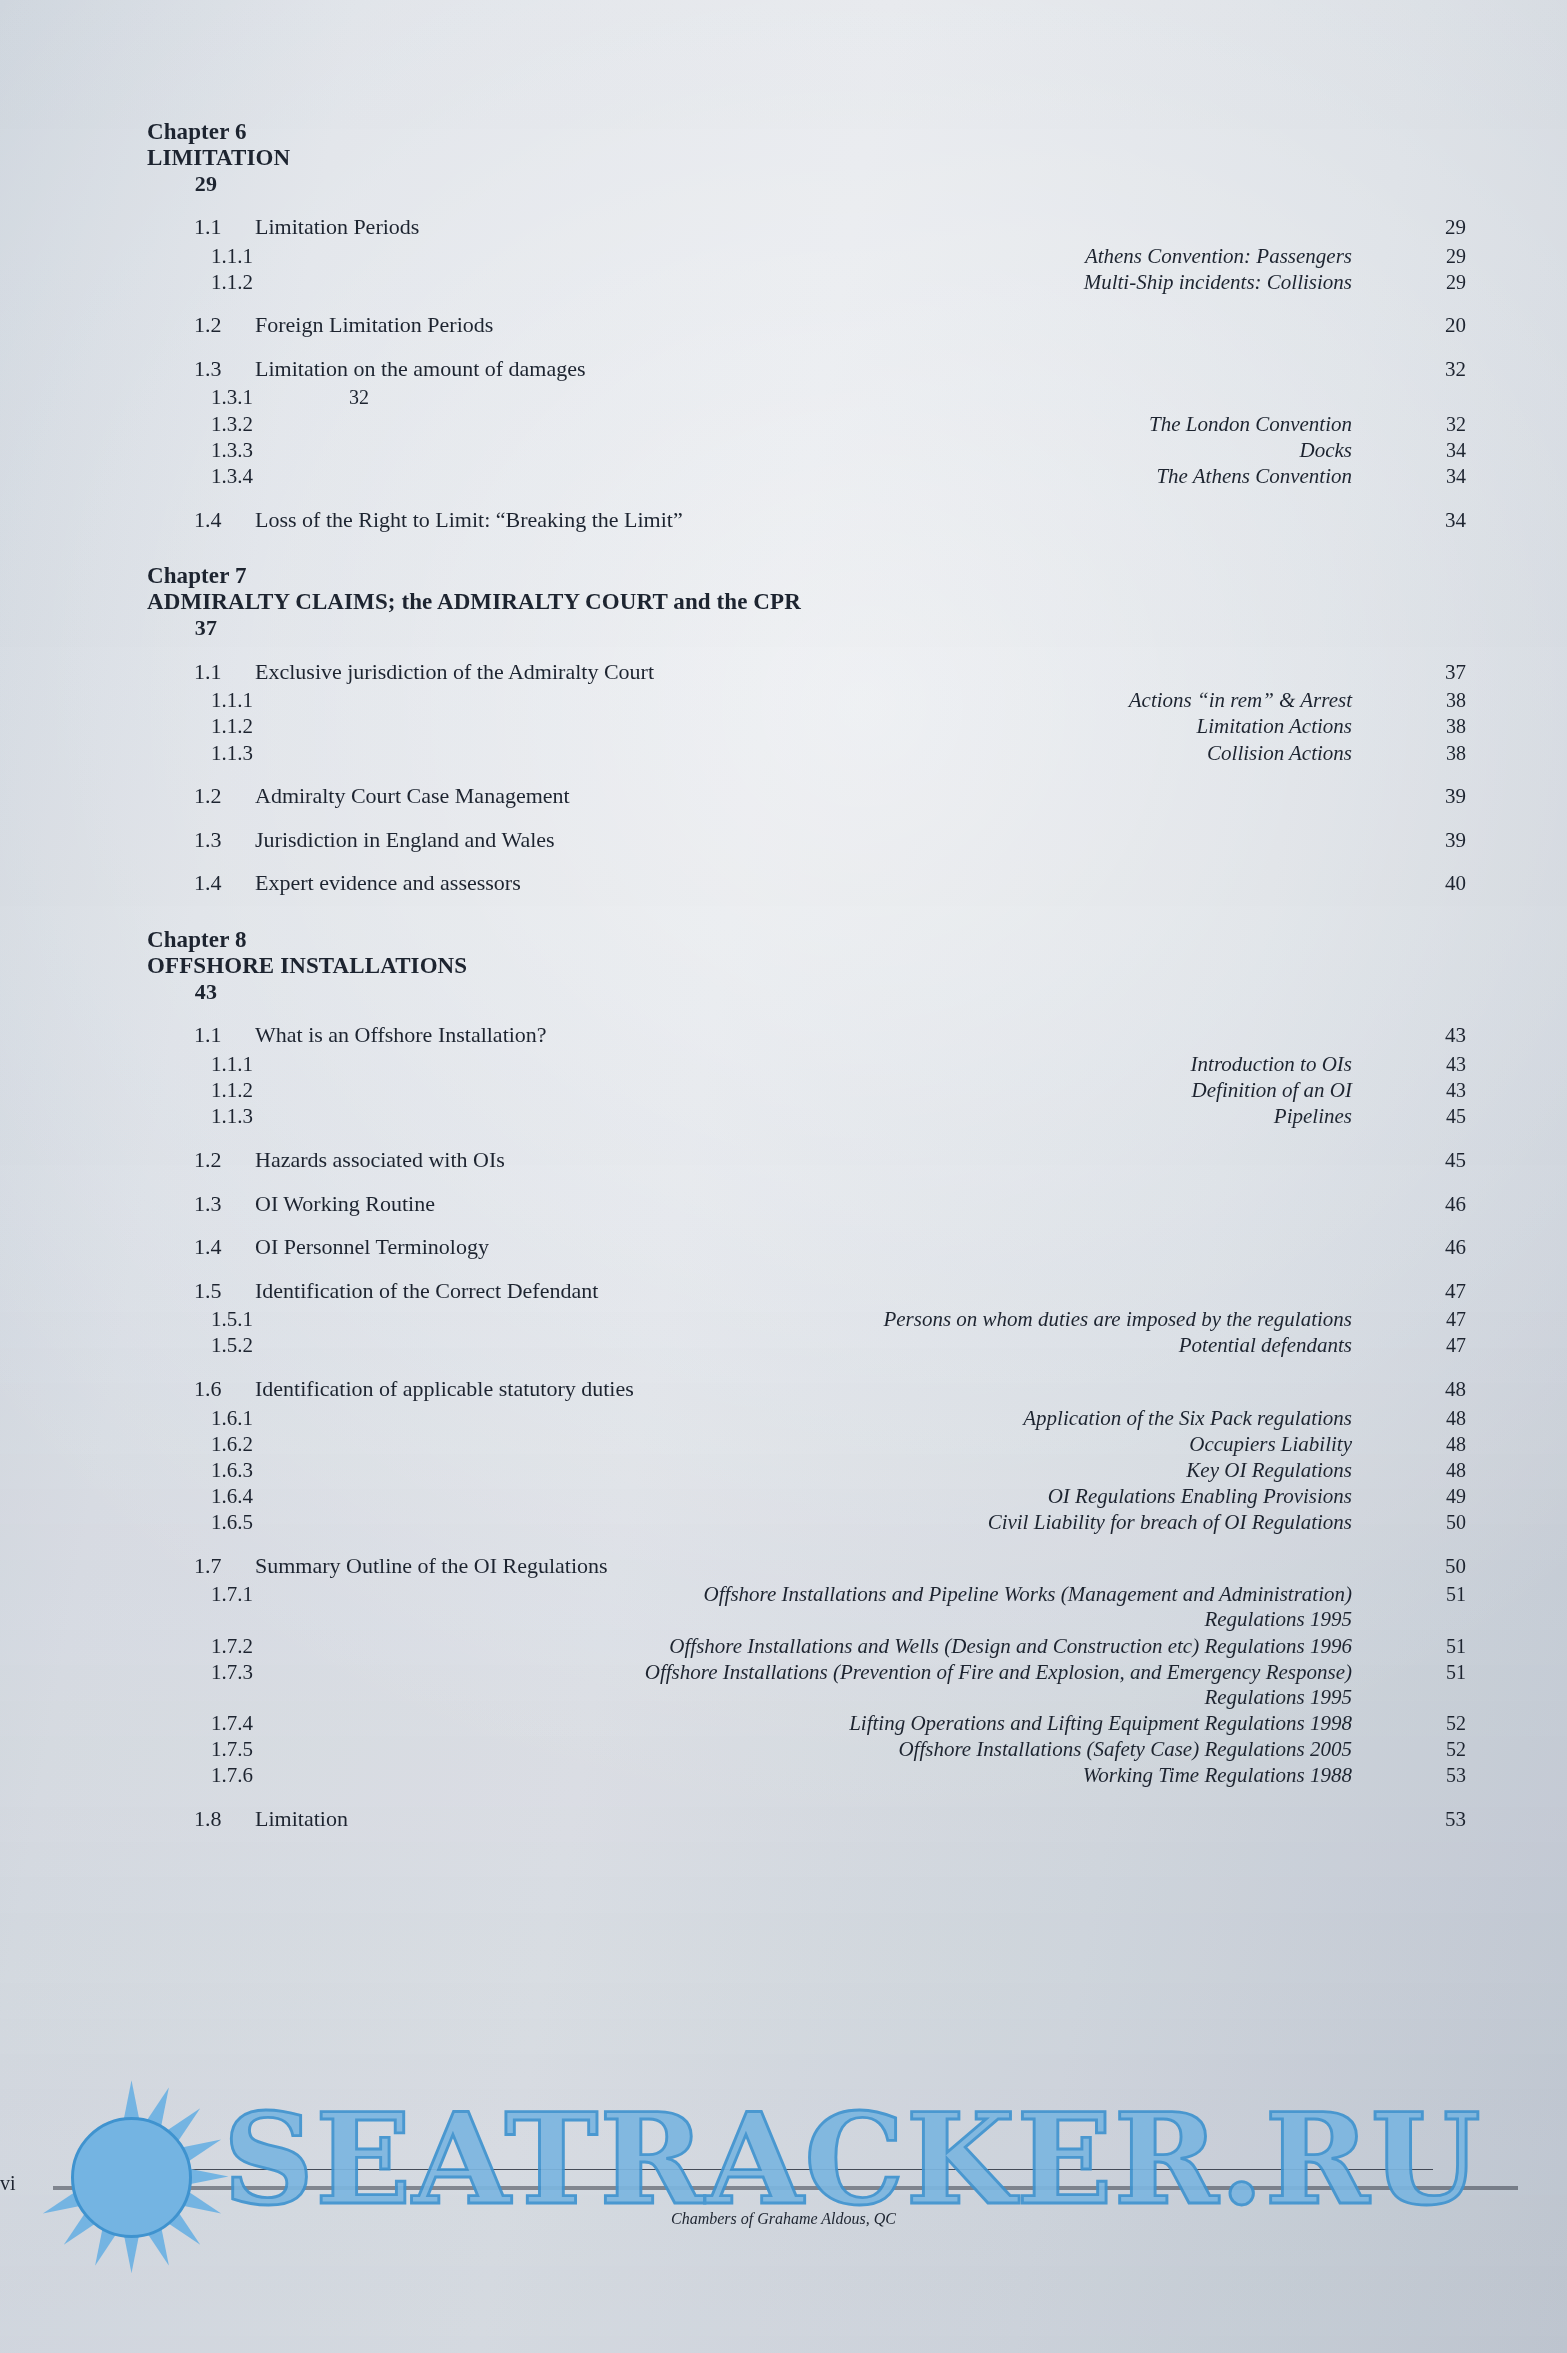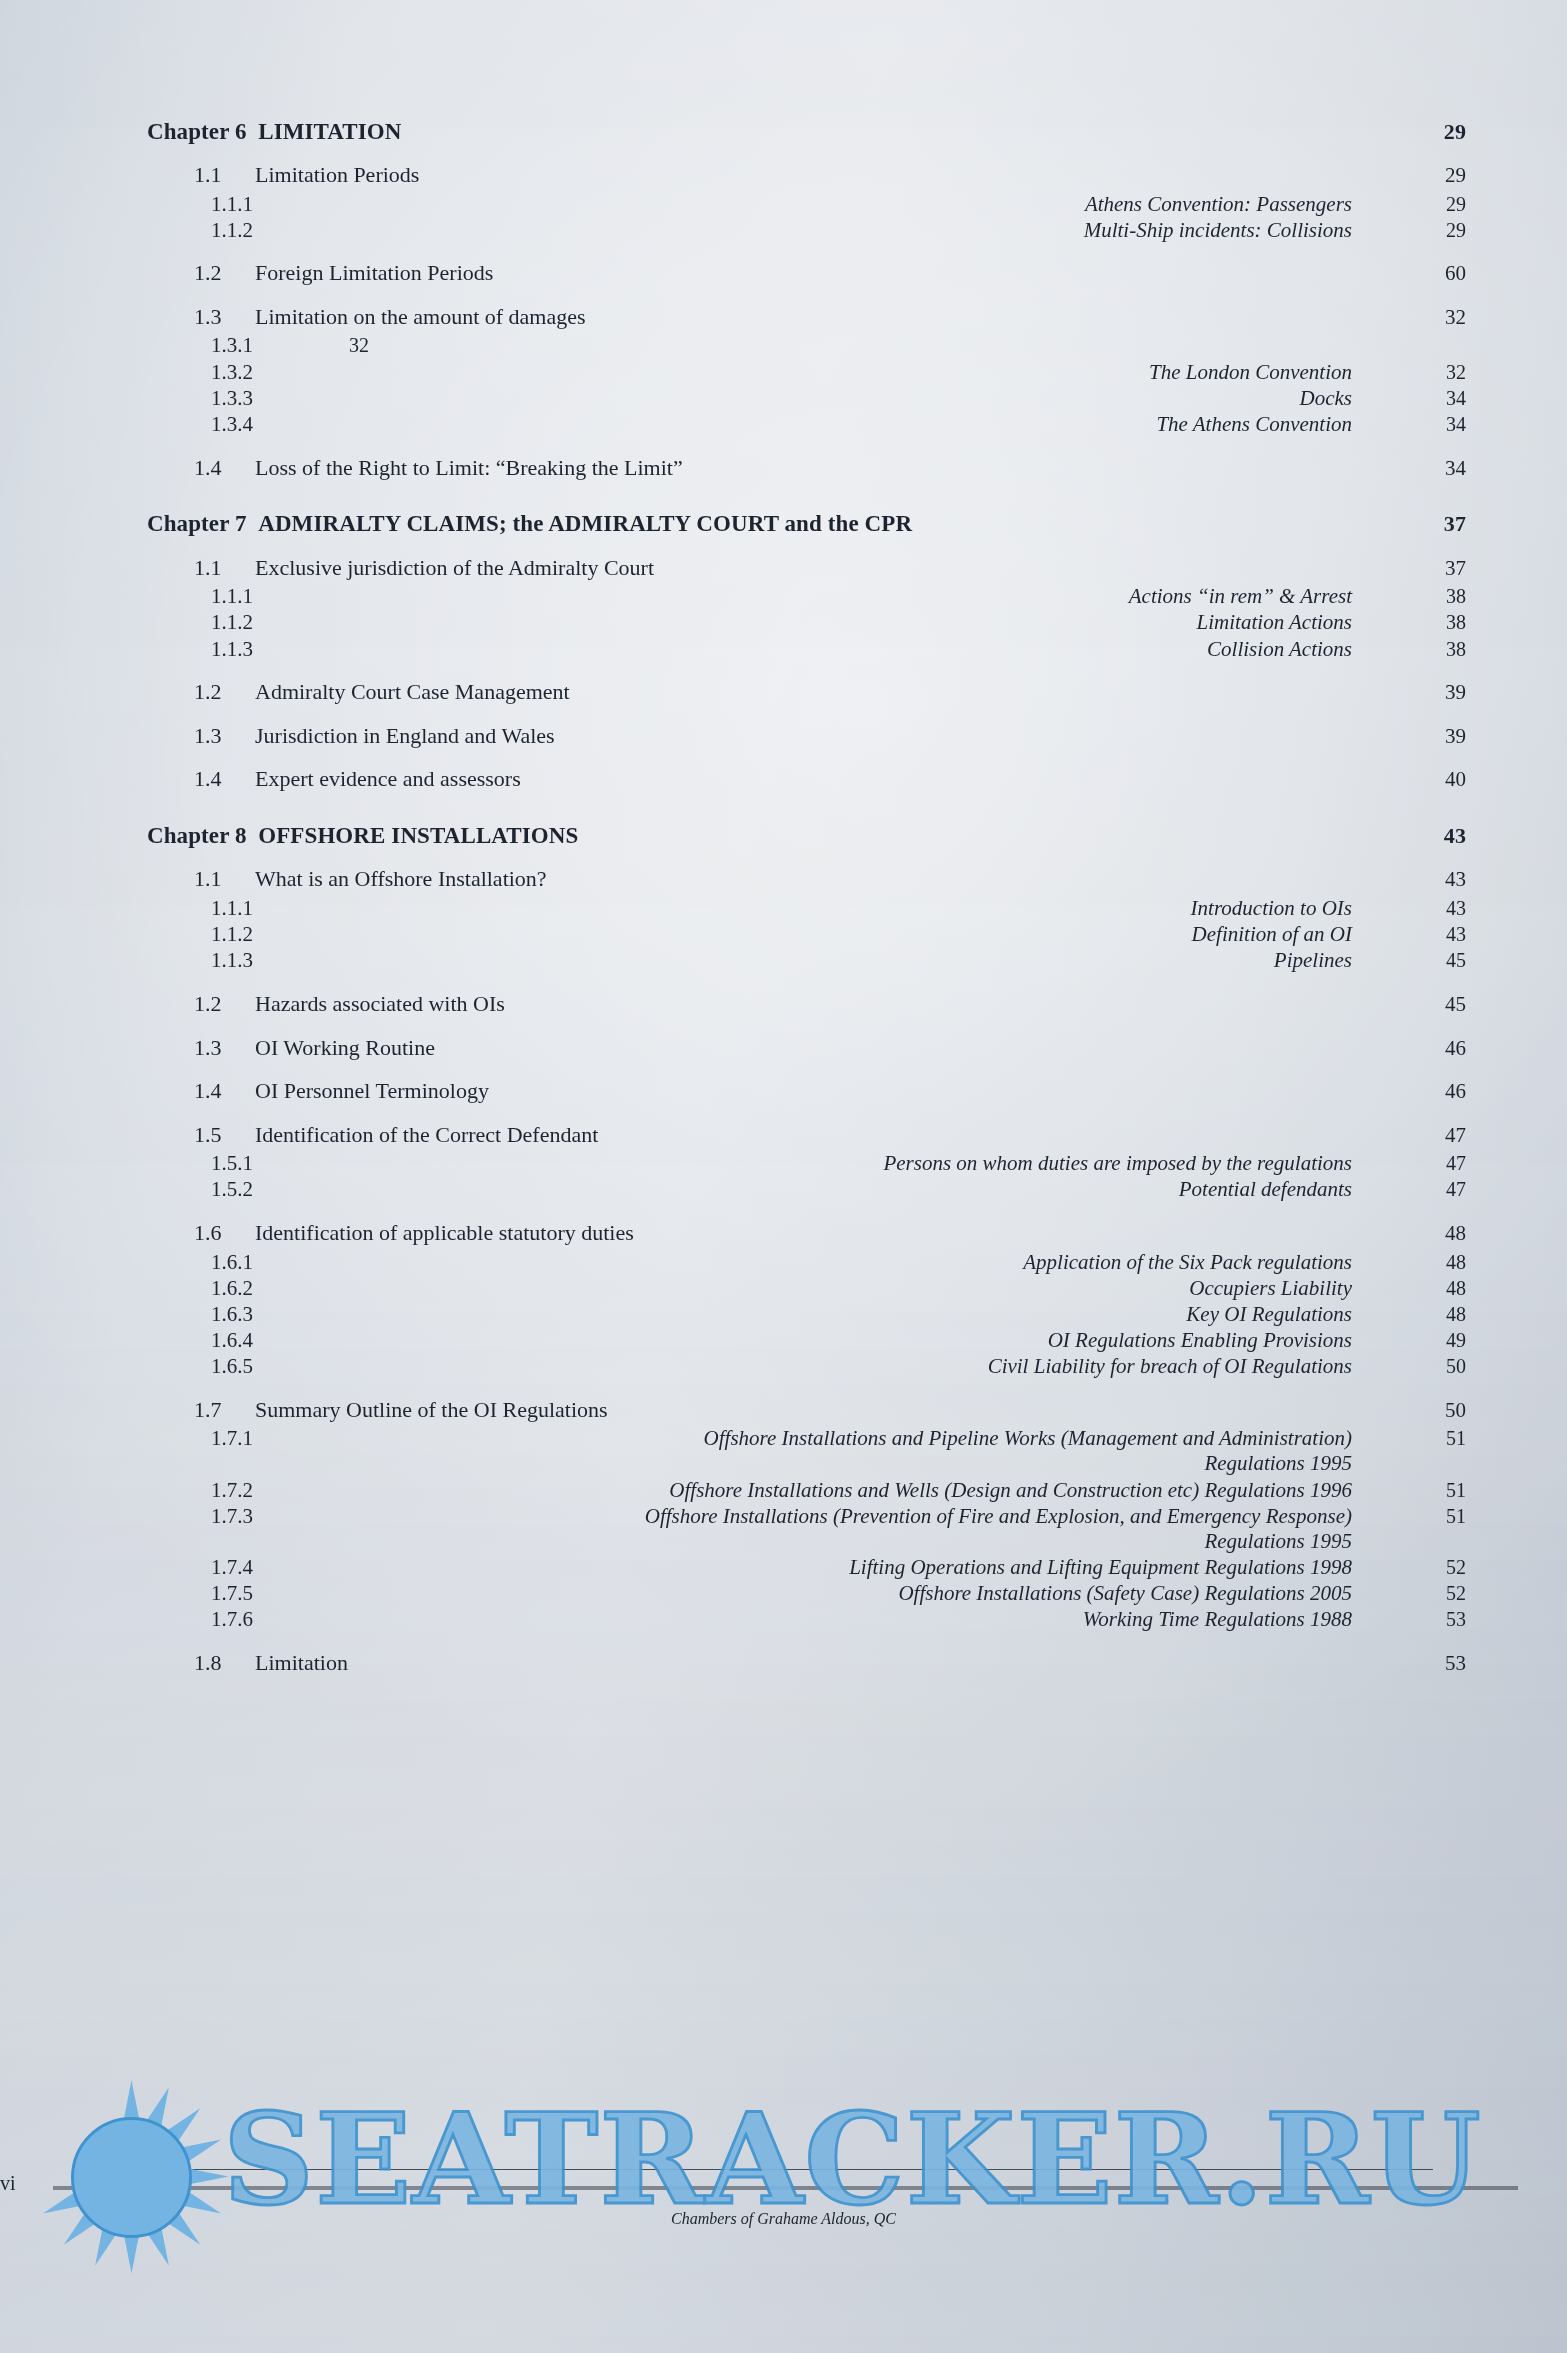--- a/index.html
+++ b/index.html
@@ -62,20 +62,21 @@
     text-align: right;
   }
 
   
   .chapter {
     font-weight: bold;
     font-size: 23px;
     letter-spacing: 0.1px;
     margin-top: 30.5px;
     margin-bottom: 10.5px;
+    flex-direction: column;
   }
   .chapter .chaplabel { margin-right: 11.7px; }
   .chapter .pg { font-weight: bold; font-size: 22px; }
 
   
   .lvl1 {
     font-size: 22px;
     margin-top: 17.6px;
   }
   .lvl1 .num { width: 108px; padding-left: 47px; box-sizing: border-box; }
@@ -208,21 +209,21 @@
       <div class="row lvl2 tight">
         <span class="num">1.1.2</span>
         <span class="txt">
           <span class="cont">Multi-Ship incidents: Collisions</span>
         </span>
         <span class="pg">29</span>
       </div>
       <div class="row lvl1">
         <span class="num">1.2</span>
         <span class="txt">Foreign Limitation Periods</span>
-        <span class="pg">60</span>
+        <span class="pg">20</span>
       </div>
       <div class="row lvl1">
         <span class="num">1.3</span>
         <span class="txt">Limitation on the amount of damages</span>
         <span class="pg">32</span>
       </div>
       <div class="row lvl2">
         <span class="num">1.3.1</span>
         <span class="pg">32</span>
       </div>

